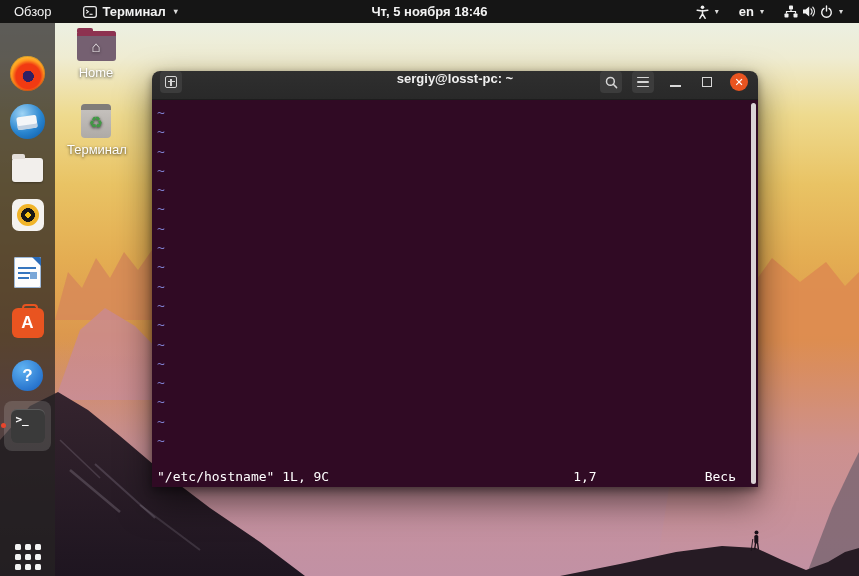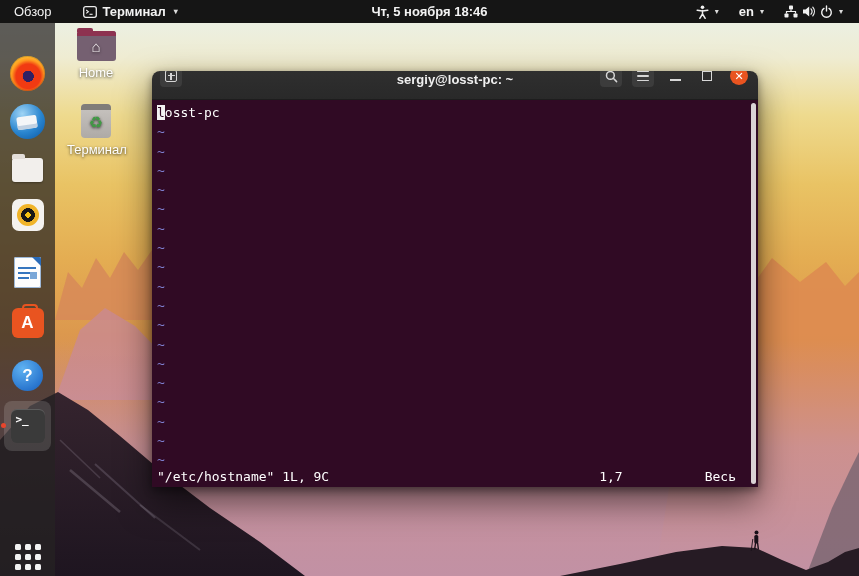--- a/index.html
+++ b/index.html
@@ -83,21 +83,21 @@
     position:relative; display:flex; align-items:center; justify-content:center; }
   .trash-can::before { content:""; position:absolute; top:0; left:0; right:0; height:6px;
     background:#807d79; border-radius:4px 4px 0 0; }
   .recycle { color:#3f9b43; font-size:16px; line-height:1; margin-top:4px; }
 
   
   .window { position:absolute; left:152px; top:71px; width:606px; height:416px; z-index:5;
     border-radius:8px 8px 0 0; overflow:hidden;
     box-shadow:0 14px 34px rgba(0,0,0,.55), 0 3px 8px rgba(0,0,0,.4); }
   .headerbar { height:29px; background:linear-gradient(#2f2f2f,#292929); border-bottom:1px solid #1d1d1d;
-    display:flex; align-items:flex-end; padding:12px 8px; position:relative; }
+    display:flex; align-items:flex-start; padding:0 8px; position:relative; }
   .hb-title { position:absolute; left:0; right:0; text-align:center; color:#f0f0f0;
     font-size:13px; font-weight:700; pointer-events:none; }
   .hb-btn { width:22px; height:22px; border-radius:4px; background:#3c3c3c; display:flex;
     align-items:center; justify-content:center; }
   .hb-right { margin-left:auto; display:flex; align-items:center; gap:10px; z-index:1; }
   .newtab-glyph { width:12px; height:12px; border:1.3px solid #d6d6d6; border-radius:2px; position:relative; }
   .newtab-glyph::before, .newtab-glyph::after { content:""; position:absolute; background:#d6d6d6; }
   .newtab-glyph::before { width:7px; height:1.3px; left:1.5px; top:4.2px; }
   .newtab-glyph::after { width:1.3px; height:7px; left:4.3px; top:1.5px; }
   .burger { width:12px; height:10px; display:flex; flex-direction:column; justify-content:space-between; }
@@ -111,21 +111,21 @@
   .term-body { position:relative; height:387px; background:var(--terminal-background,#300a24);
     font-family:"DejaVu Sans Mono",monospace; font-size:13px; color:#fff; padding:3px 0 0 5px; }
   .vim-line { height:19.3px; line-height:19.3px; white-space:pre; }
   .vim-line.tilde { color:var(--tilde,#7f7fd0); }
   .vim-cursor { background:#f2f2f2; color:#300a24; }
   .vim-status { position:absolute; left:0; right:0; bottom:0; height:20px; line-height:20px;
     display:flex; padding-left:5px; white-space:pre; }
   .vim-status .file { flex:0 0 auto; }
   .vim-status .sp { flex:1; }
   .vim-status .pos { flex:0 0 auto; }
-  .vim-status .scroll { flex:0 0 auto; margin-left:82px; margin-right:22px; }
+  .vim-status .scroll { flex:0 0 auto; margin-left:108px; margin-right:22px; }
   .term-scrollbar { position:absolute; top:3px; bottom:3px; right:2px; width:5px;
     background:rgba(248,246,245,.85); border-radius:3px; }
 </style>
 </head>
 <body>
 
 <svg class="wallpaper" viewBox="0 0 859 576" preserveAspectRatio="none">
   <defs>
     <linearGradient id="sky" x1="0" y1="0" x2="0" y2="1">
       <stop offset="0" stop-color="#e9f2ec"></stop>
@@ -310,21 +310,20 @@
         </div>
       <div class="ctl-wrap">
           <span class="ctl-max"></span>
         </div>
       <div class="ctl-wrap">
           <span class="ctl-close">✕</span>
         </div>
     </div>
   </div>
   <div class="term-body">
-    <div class="vim-line"><span class="vim-cursor">l</span><span>osst-pc</span></div>
     <div>
         <div class="vim-line tilde">~</div>
         <div class="vim-line tilde">~</div>
         <div class="vim-line tilde">~</div>
         <div class="vim-line tilde">~</div>
         <div class="vim-line tilde">~</div>
         <div class="vim-line tilde">~</div>
         <div class="vim-line tilde">~</div>
         <div class="vim-line tilde">~</div>
         <div class="vim-line tilde">~</div>

